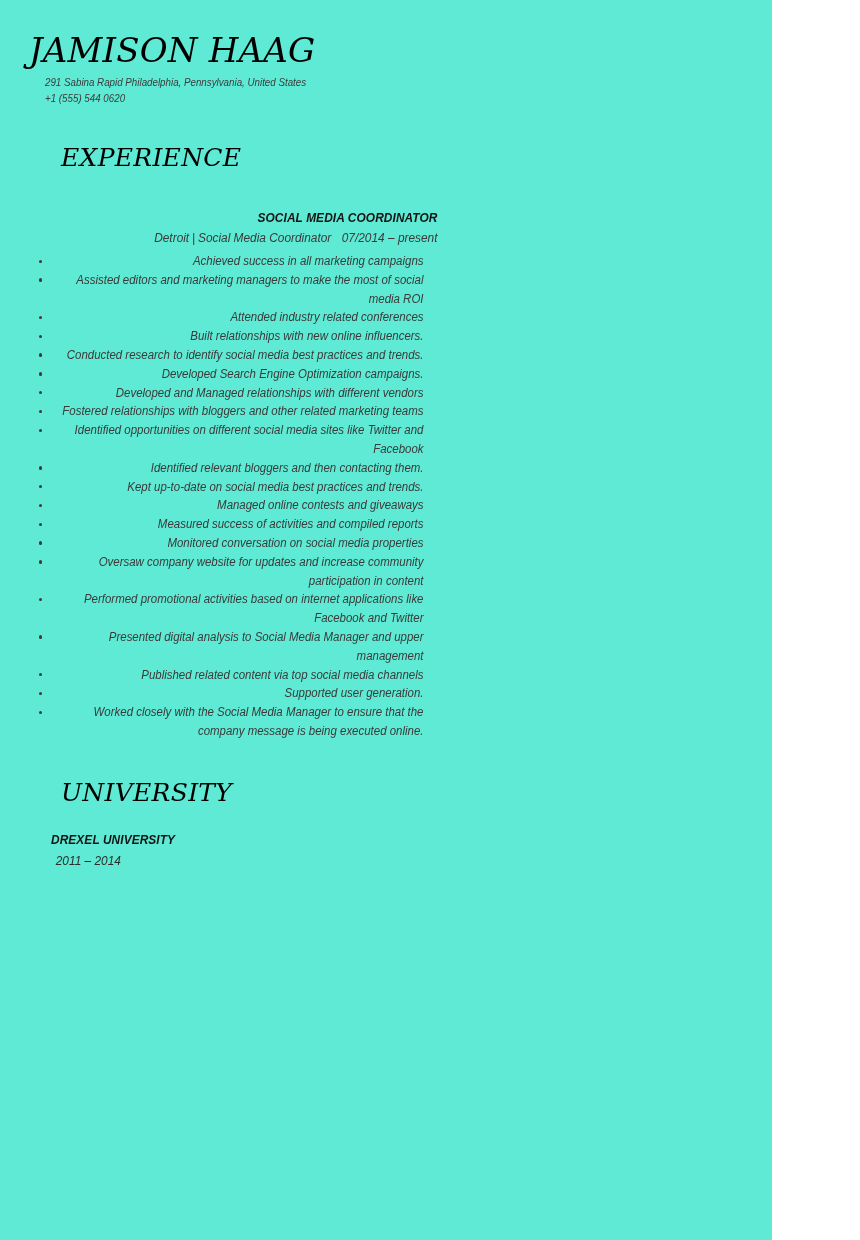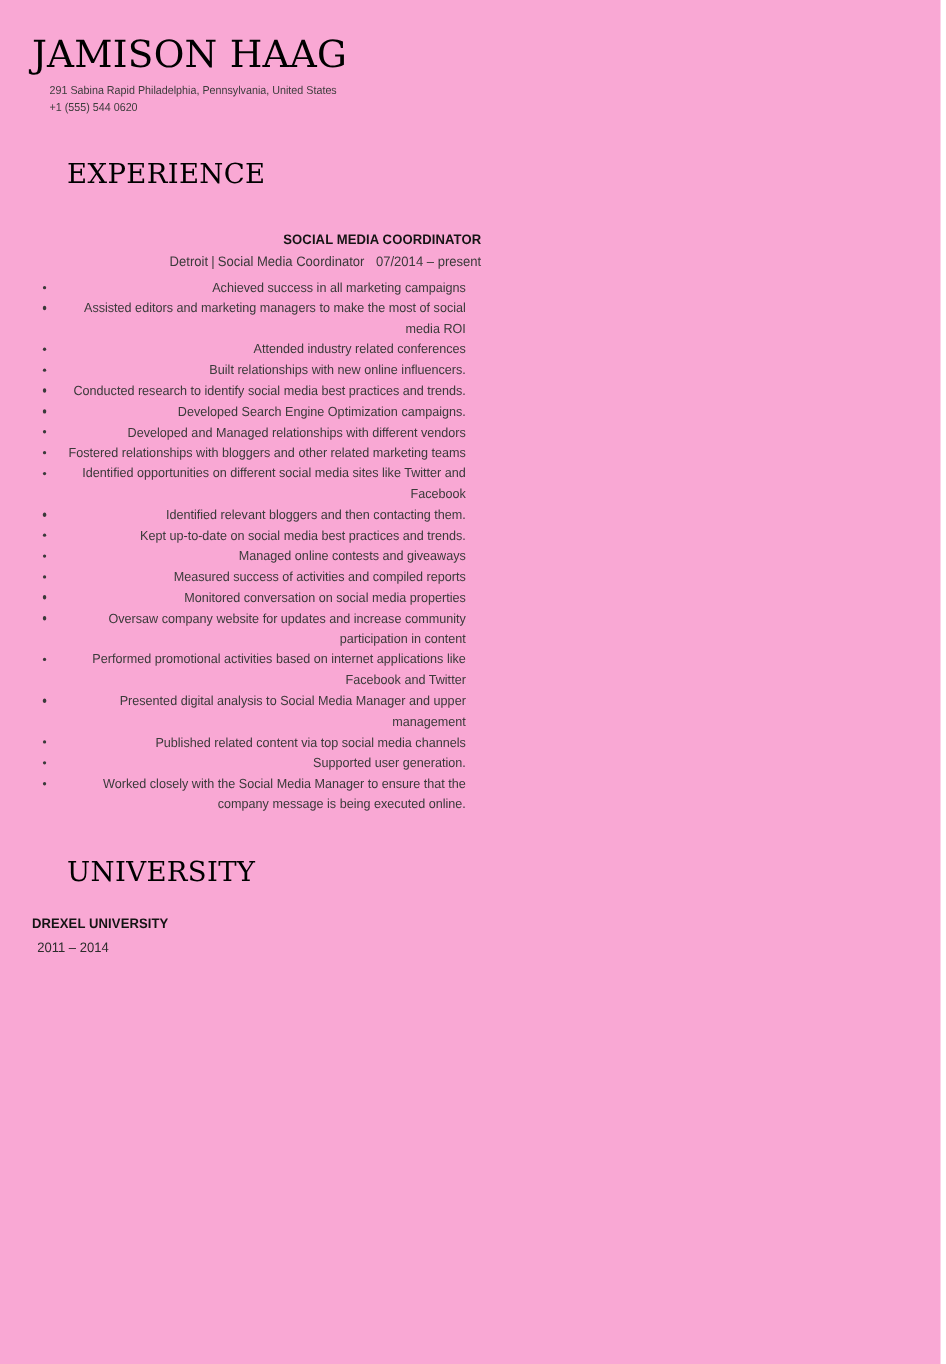--- a/index.html
+++ b/index.html
@@ -2,25 +2,26 @@
 <html><head>
 <meta charset="utf-8">
 <style>
   html, body {
     margin: 0;
     padding: 0;
     background: #ffffff;
   }
   .page {
     position: relative;
-    width: 855px;
+    width: 772px;
     height: 1240px;
-    background: #f9a8d4;
+    background: #5eead4;
     overflow: hidden;
     font-family: "Liberation Sans", sans-serif;
+    font-style: italic;
     -webkit-font-smoothing: antialiased;
   }
 
   
   .header {
     position: absolute;
     left: 29px;
     top: 30px;
     width: 500px;
   }
@@ -63,21 +64,21 @@
   #experience-title { top: 143px; }
   #education-title  { top: 778px; }
 
   
   .entry {
     position: absolute;
     left: 29px;
     width: 430px;
   }
   #experience-entry { top: 210px; text-align: right; }
-  #education-entry  { top: 832px; }
+  #education-entry  { top: 832px; margin-left: 22px; }
 
   .entry-heading {
     font-family: "Liberation Sans", sans-serif;
     font-size: 12.5px;
     line-height: 17px;
     font-weight: bold;
     color: #141414;
     letter-spacing: 0.1px;
     transform: scaleX(0.95);
     transform-origin: left center;

